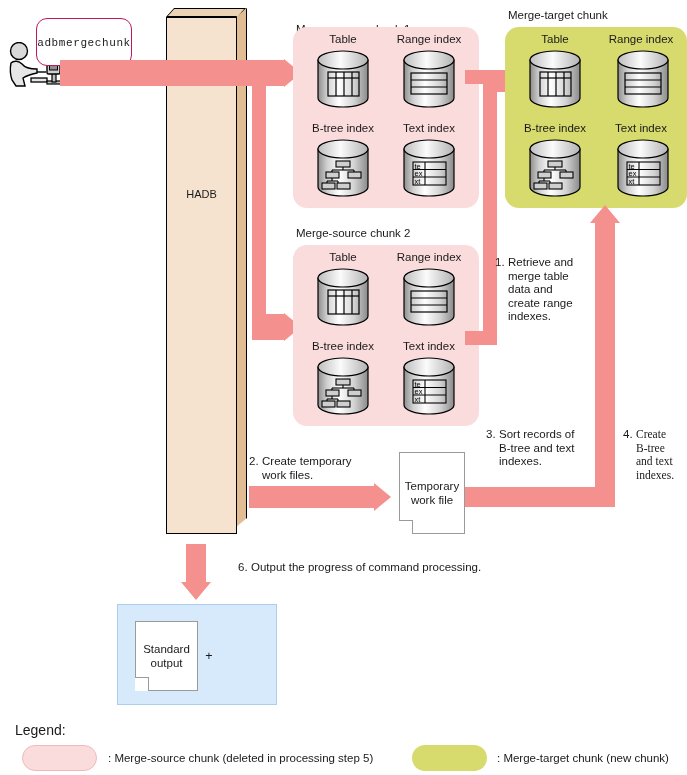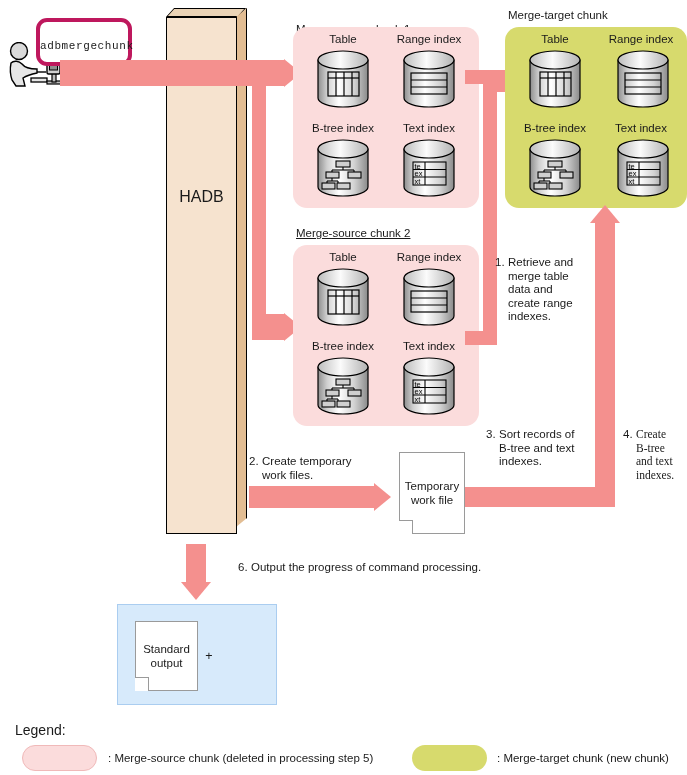--- a/index.html
+++ b/index.html
@@ -11,36 +11,36 @@
   .stage{position:absolute;left:0;top:0;width:687px;height:775px;}
   .abs{position:absolute;}
   .lbl-chunk{font-size:11.5px;color:#1a1a1a;white-space:nowrap;}
   .lbl-icon{font-size:11.5px;color:#1a1a1a;white-space:nowrap;text-align:center;}
   .step{font-size:11.5px;line-height:13.5px;color:#1a1a1a;}
   .step .num{position:absolute;left:0;top:0;}
   .step .txt{display:block;margin-left:13px;}
 
   
   .bubble{
-    width:96px;height:48px;border:4px solid #be185d;border-radius:11px;
+    width:96px;height:48px;border:1px solid #be185d;border-radius:11px;
     background:#fff;box-sizing:border-box;
   }
   .bubble-txt{
     font-family:"Liberation Mono","DejaVu Sans Mono",monospace;
     font-size:11px;letter-spacing:.6px;color:#1a1a1a;
     text-align:center;line-height:48px;white-space:nowrap;
   }
 
   
   .hadb-front{
     background:#f6e3cf;border:1px solid #000;box-sizing:border-box;
   }
   .hadb-side{background:#e2bd93;border:1px solid #000;box-sizing:border-box;}
   .hadb-top{background:#ead3b6;border:1px solid #000;box-sizing:border-box;}
-  .hadb-txt{font-size:16px;color:#1a1a1a;text-align:center;white-space:nowrap;}
+  .hadb-txt{font-size:11px;color:#1a1a1a;text-align:center;white-space:nowrap;}
 
   
   .chunk{border-radius:14px;box-sizing:border-box;}
   .chunk-src{background:#fbdcdc;}
   .chunk-tgt{background:#d7da6d;}
 
   
   .cyl{position:absolute;width:56px;height:60px;}
   .cyl svg{display:block;}
 
@@ -209,21 +209,21 @@
           <line x1="12" y1="39" x2="45" y2="39"></line>
           <line x1="24" y1="24" x2="24" y2="47"></line>
         </g>
         <text x="13.5" y="30.5" font-family="Liberation Sans, sans-serif" font-size="7.5" fill="#000">te</text>
         <text x="13.5" y="38" font-family="Liberation Sans, sans-serif" font-size="7.5" fill="#000">ex</text>
         <text x="13.5" y="45.5" font-family="Liberation Sans, sans-serif" font-size="7.5" fill="#000">xt</text>
       </svg>
     </div>
   </div>
 
-  <div class="abs lbl-chunk" style="left:296px;top:227px;text-decoration:underline;">Merge-source chunk 2</div>
+  <div class="abs lbl-chunk" style="left:296px;top:227px;">Merge-source chunk 2</div>
   <div class="abs chunk chunk-src" style="left:293px;top:245px;width:186px;height:181px;">
 
     <div class="abs lbl-icon" style="left:8px;top:6px;width:84px;">Table</div>
     <div class="cyl" style="left:22px;top:22px;">
       <svg width="56" height="60" viewBox="0 0 56 60">
         <path d="M3 11 L3 49 A25 9 0 0 0 53 49 L53 11 Z" fill="url(#cylg)" stroke="#000" stroke-width="1.2"></path>
         <ellipse cx="28" cy="11" rx="25" ry="9" fill="url(#cyltop)" stroke="#000" stroke-width="1.2"></ellipse>
         <g stroke="#000" stroke-width="1.2" fill="none">
           <rect x="13" y="23" width="31" height="24"></rect>
           <line x1="13" y1="29" x2="44" y2="29"></line>

